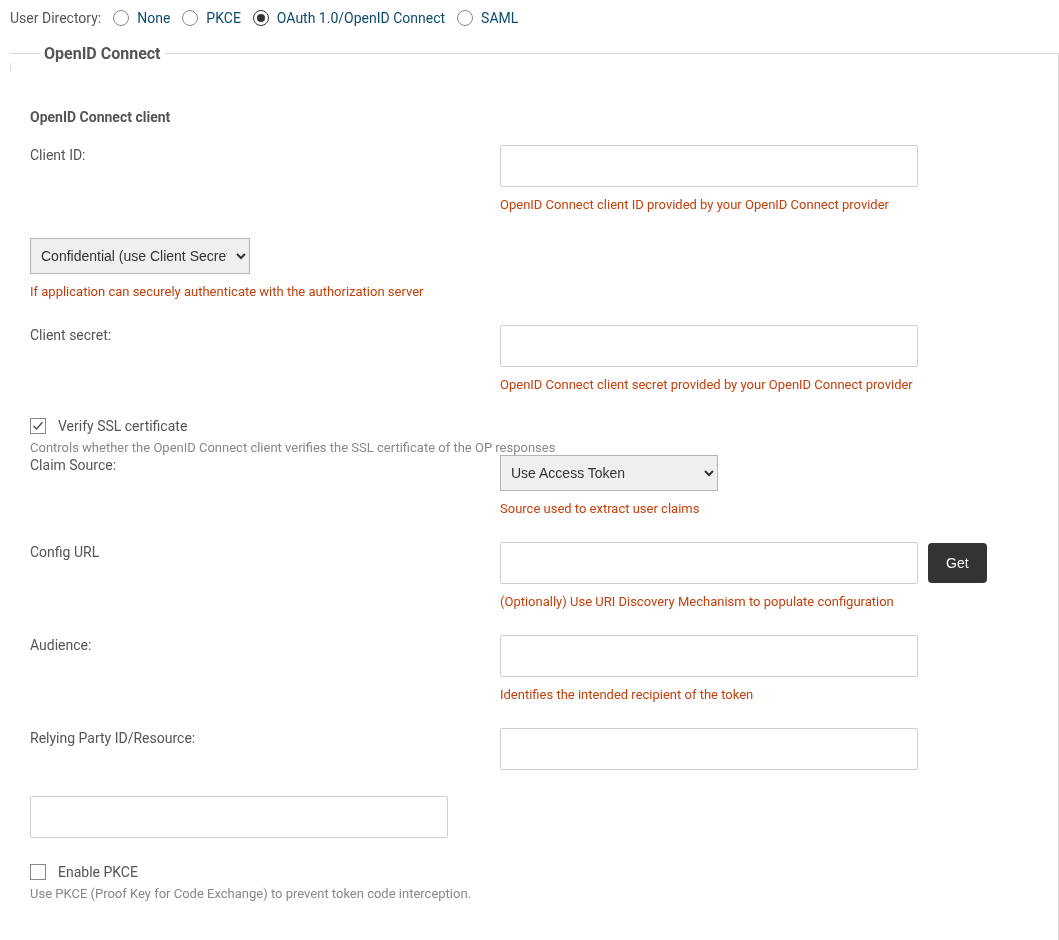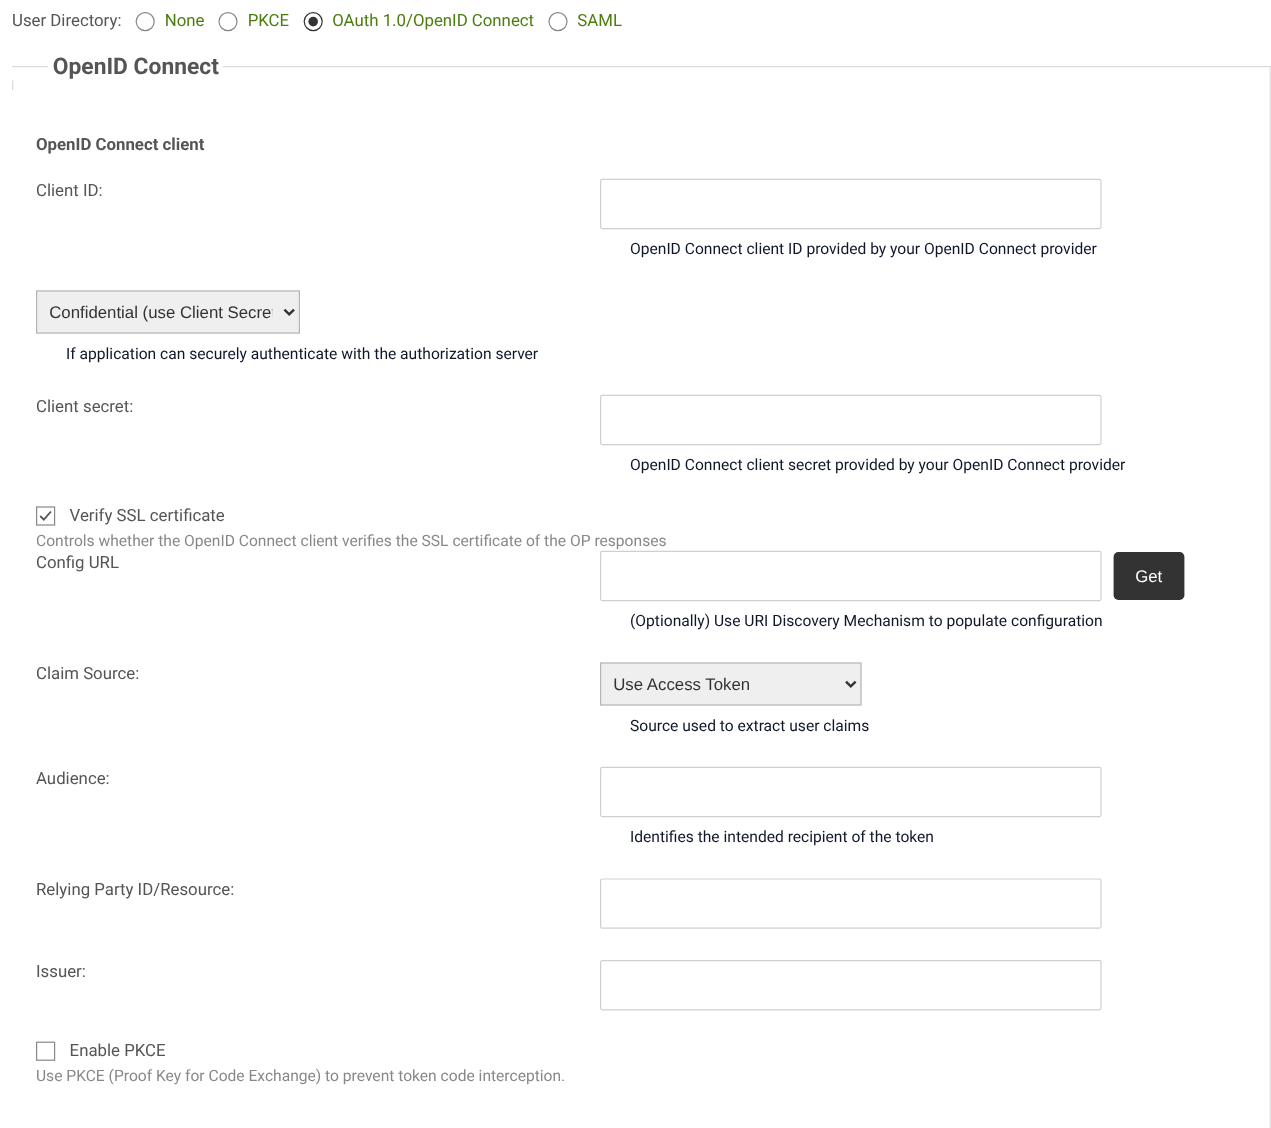--- a/index.html
+++ b/index.html
@@ -18,21 +18,21 @@
       margin-bottom: 18px;
     }
     .top-radio-row .label {
       color: #555;
     }
     .radio-option {
       display: flex;
       align-items: center;
       gap: 8px;
       cursor: pointer;
-      color: #4d7c0f;
+      color: #0c4a6e;
       justify-content: center;
     }
     .radio-circle {
       width: 16px;
       height: 16px;
       border: 1.5px solid #888;
       border-radius: 50%;
       display: inline-flex;
       align-items: center;
       justify-content: center;
@@ -65,21 +65,21 @@
       left:0;
       height:8px;
       width:1px;
       background:#d9d9d9;
     }
     legend.fs-legend {
       font-weight: 700;
       color: #555;
       padding: 0 4px;
       margin-left: 10px;
-      font-size: 19px;
+      font-size: 16px;
     }
     .section-title {
       font-weight: 700;
       color: #555;
       margin: 28px 0 20px 0;
     }
     .form-row {
       display: flex;
       align-items: flex-start;
       margin-bottom: 26px;
@@ -117,23 +117,22 @@
       background: #efefef;
       padding: 0 6px;
       font-size: 14px;
       color: #333;
     }
     select.select-input.narrow {
       width: 218px;
     }
     .help-text {
       font-size: 13px;
-      color: #0f172a;
+      color: #c2410c;
       margin-top: 10px;
-      margin-left: 25px;
     }
     .checkbox-row {
       display: flex;
       align-items: flex-start;
       gap: 12px;
       margin-bottom: 6px;
       margin-top: 4px;
     }
     .checkbox-box {
       width: 16px;
@@ -225,57 +224,56 @@
     <span class="checkbox-box checked">
       <svg width="12" height="12" viewBox="0 0 16 16">
           <path d="M2 8 L6 12 L14 3" stroke="#555" stroke-width="2" fill="none"></path>
         </svg>
     </span>
     <span style="color:#555;">Verify SSL certificate</span>
   </div>
   <div class="below-checkbox-help">Controls whether the OpenID Connect client verifies the SSL certificate of the OP responses</div>
 
   <div class="form-row">
+    <div class="col-label">Claim Source:</div>
+    <div class="col-field">
+      <select class="select-input narrow">
+        <option>Use Access Token</option>
+      </select>
+      <div class="help-text">Source used to extract user claims</div>
+    </div>
+  </div>
+
+  <div class="form-row">
     <div class="col-label">Config URL</div>
     <div class="col-field">
       <div class="field-line">
         <input type="text" class="text-input" value="" style="">
         <button class="btn-dark">Get</button>
       </div>
       <div class="help-text">(Optionally) Use URI Discovery Mechanism to populate configuration</div>
     </div>
   </div>
 
   <div class="form-row">
-    <div class="col-label">Claim Source:</div>
-    <div class="col-field">
-      <select class="select-input narrow">
-        <option>Use Access Token</option>
-      </select>
-      <div class="help-text">Source used to extract user claims</div>
-    </div>
-  </div>
-
-  <div class="form-row">
     <div class="col-label">Audience:</div>
     <div class="col-field">
       <input type="text" class="text-input" value="" style="">
       <div class="help-text">Identifies the intended recipient of the token</div>
     </div>
   </div>
 
   <div class="form-row">
     <div class="col-label">Relying Party ID/Resource:</div>
     <div class="col-field">
       <input type="text" class="text-input" value="" style="">
     </div>
   </div>
 
   <div class="form-row">
-    <div class="col-label">Issuer:</div>
     <div class="col-field">
       <input type="text" class="text-input" value="" style="">
     </div>
   </div>
 
   <div class="checkbox-row">
     <span class="checkbox-box">
       
     </span>
     <span style="color:#555;">Enable PKCE</span>

